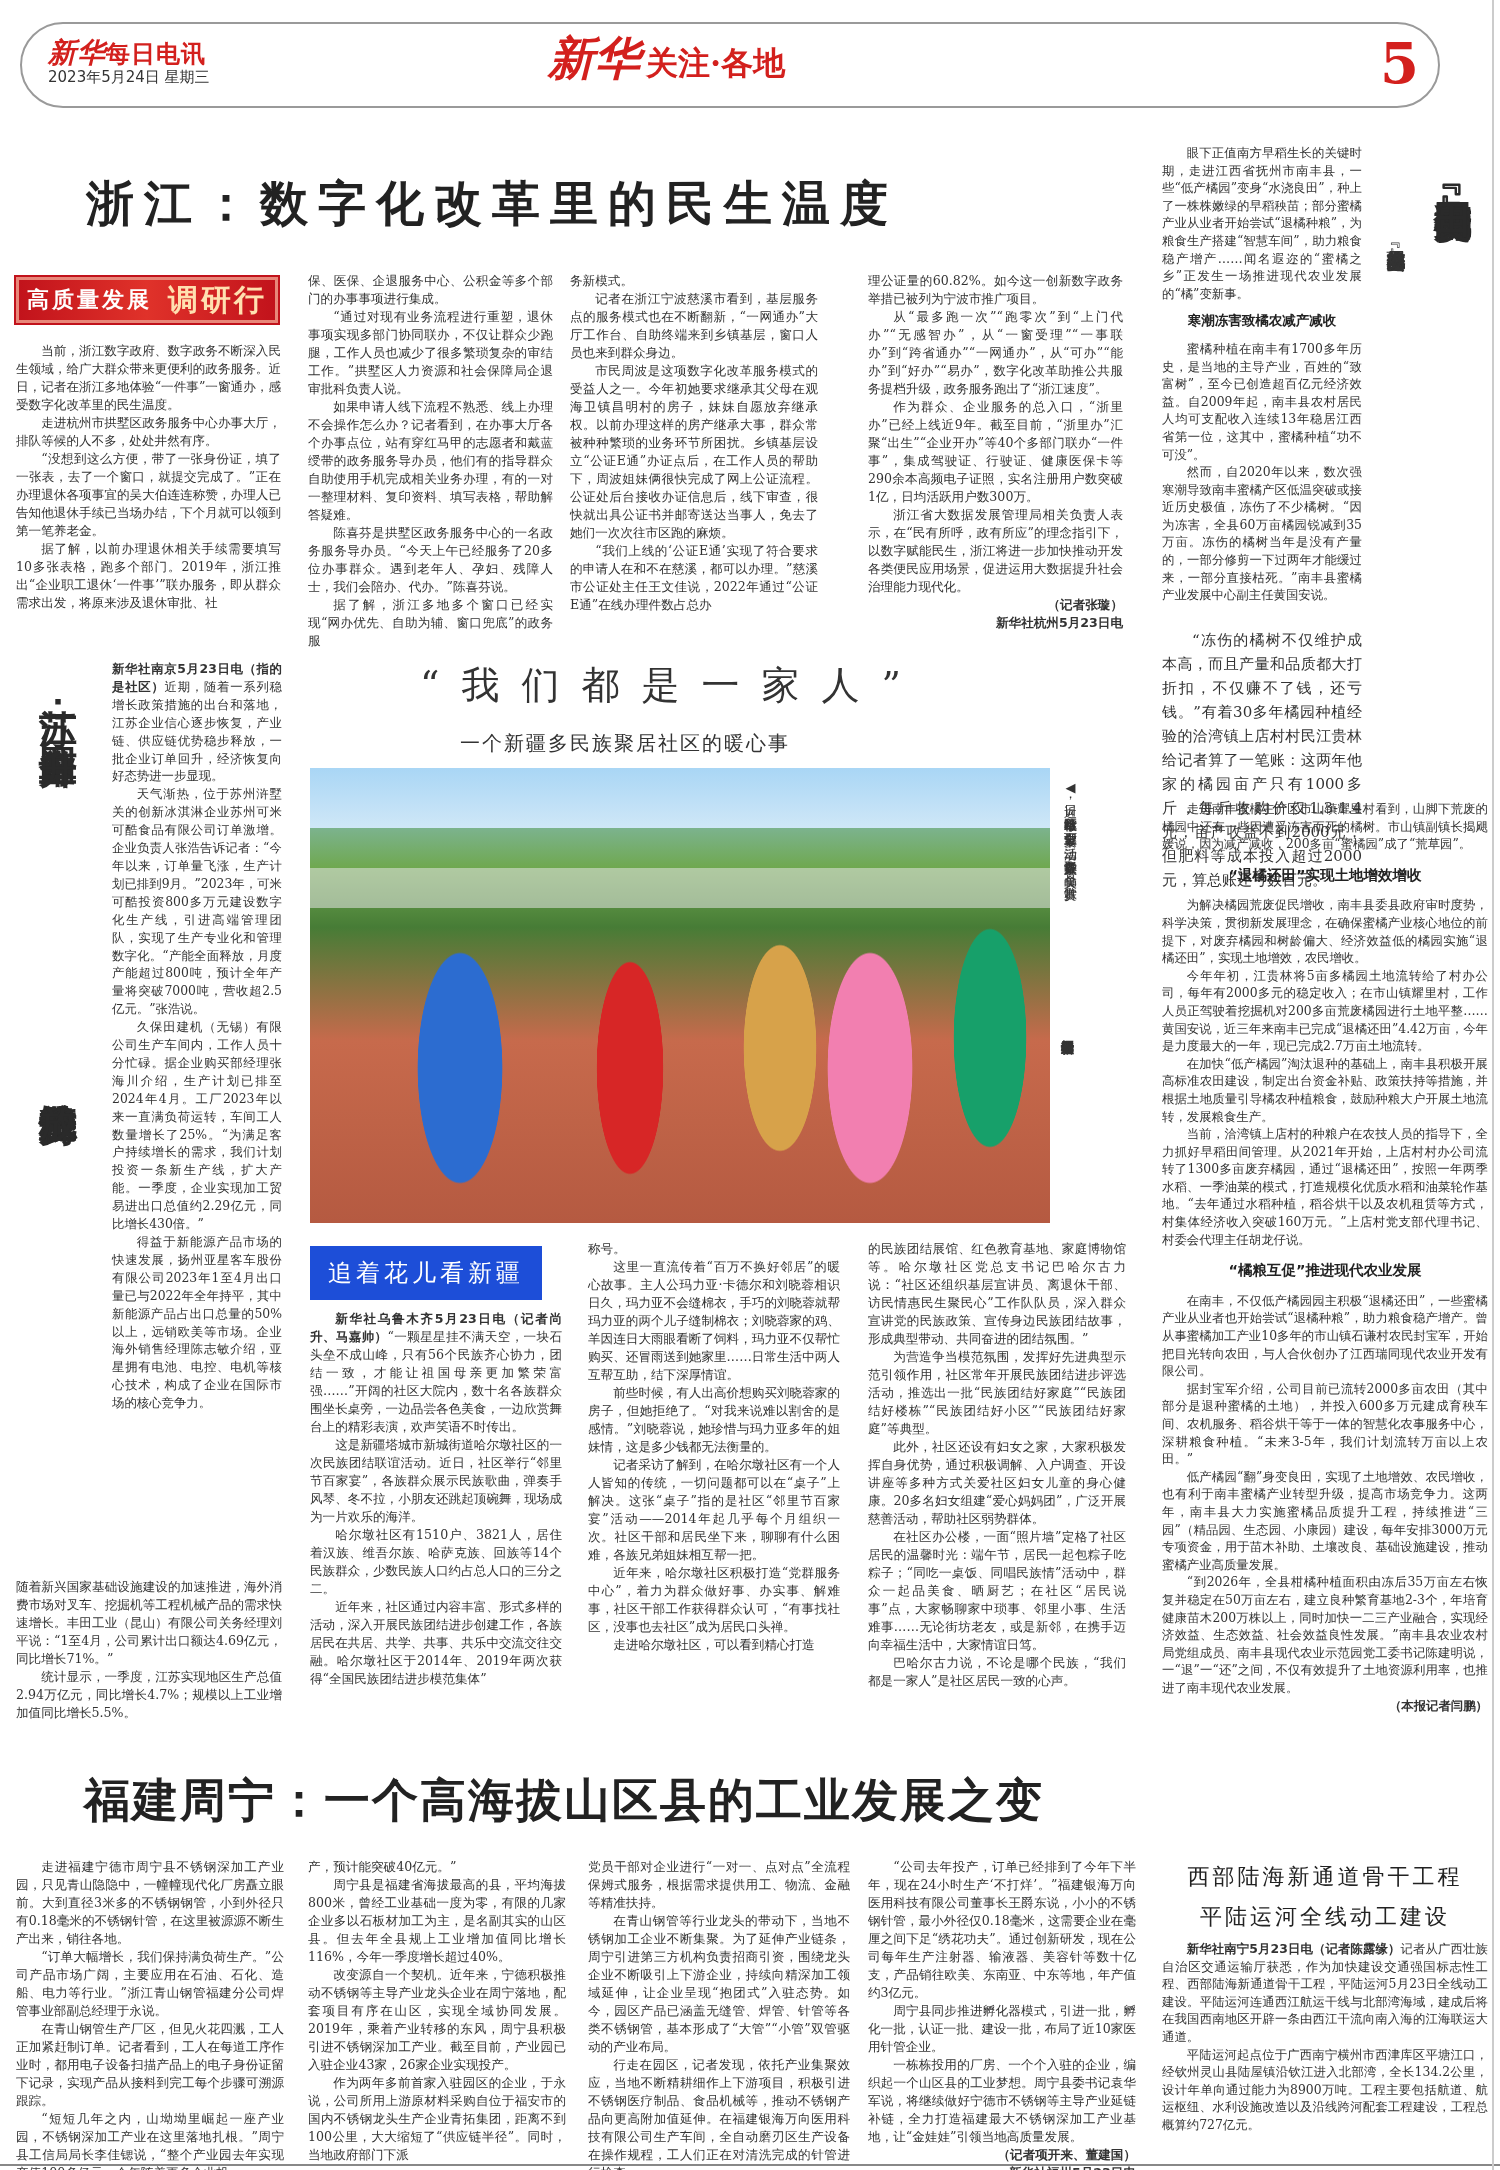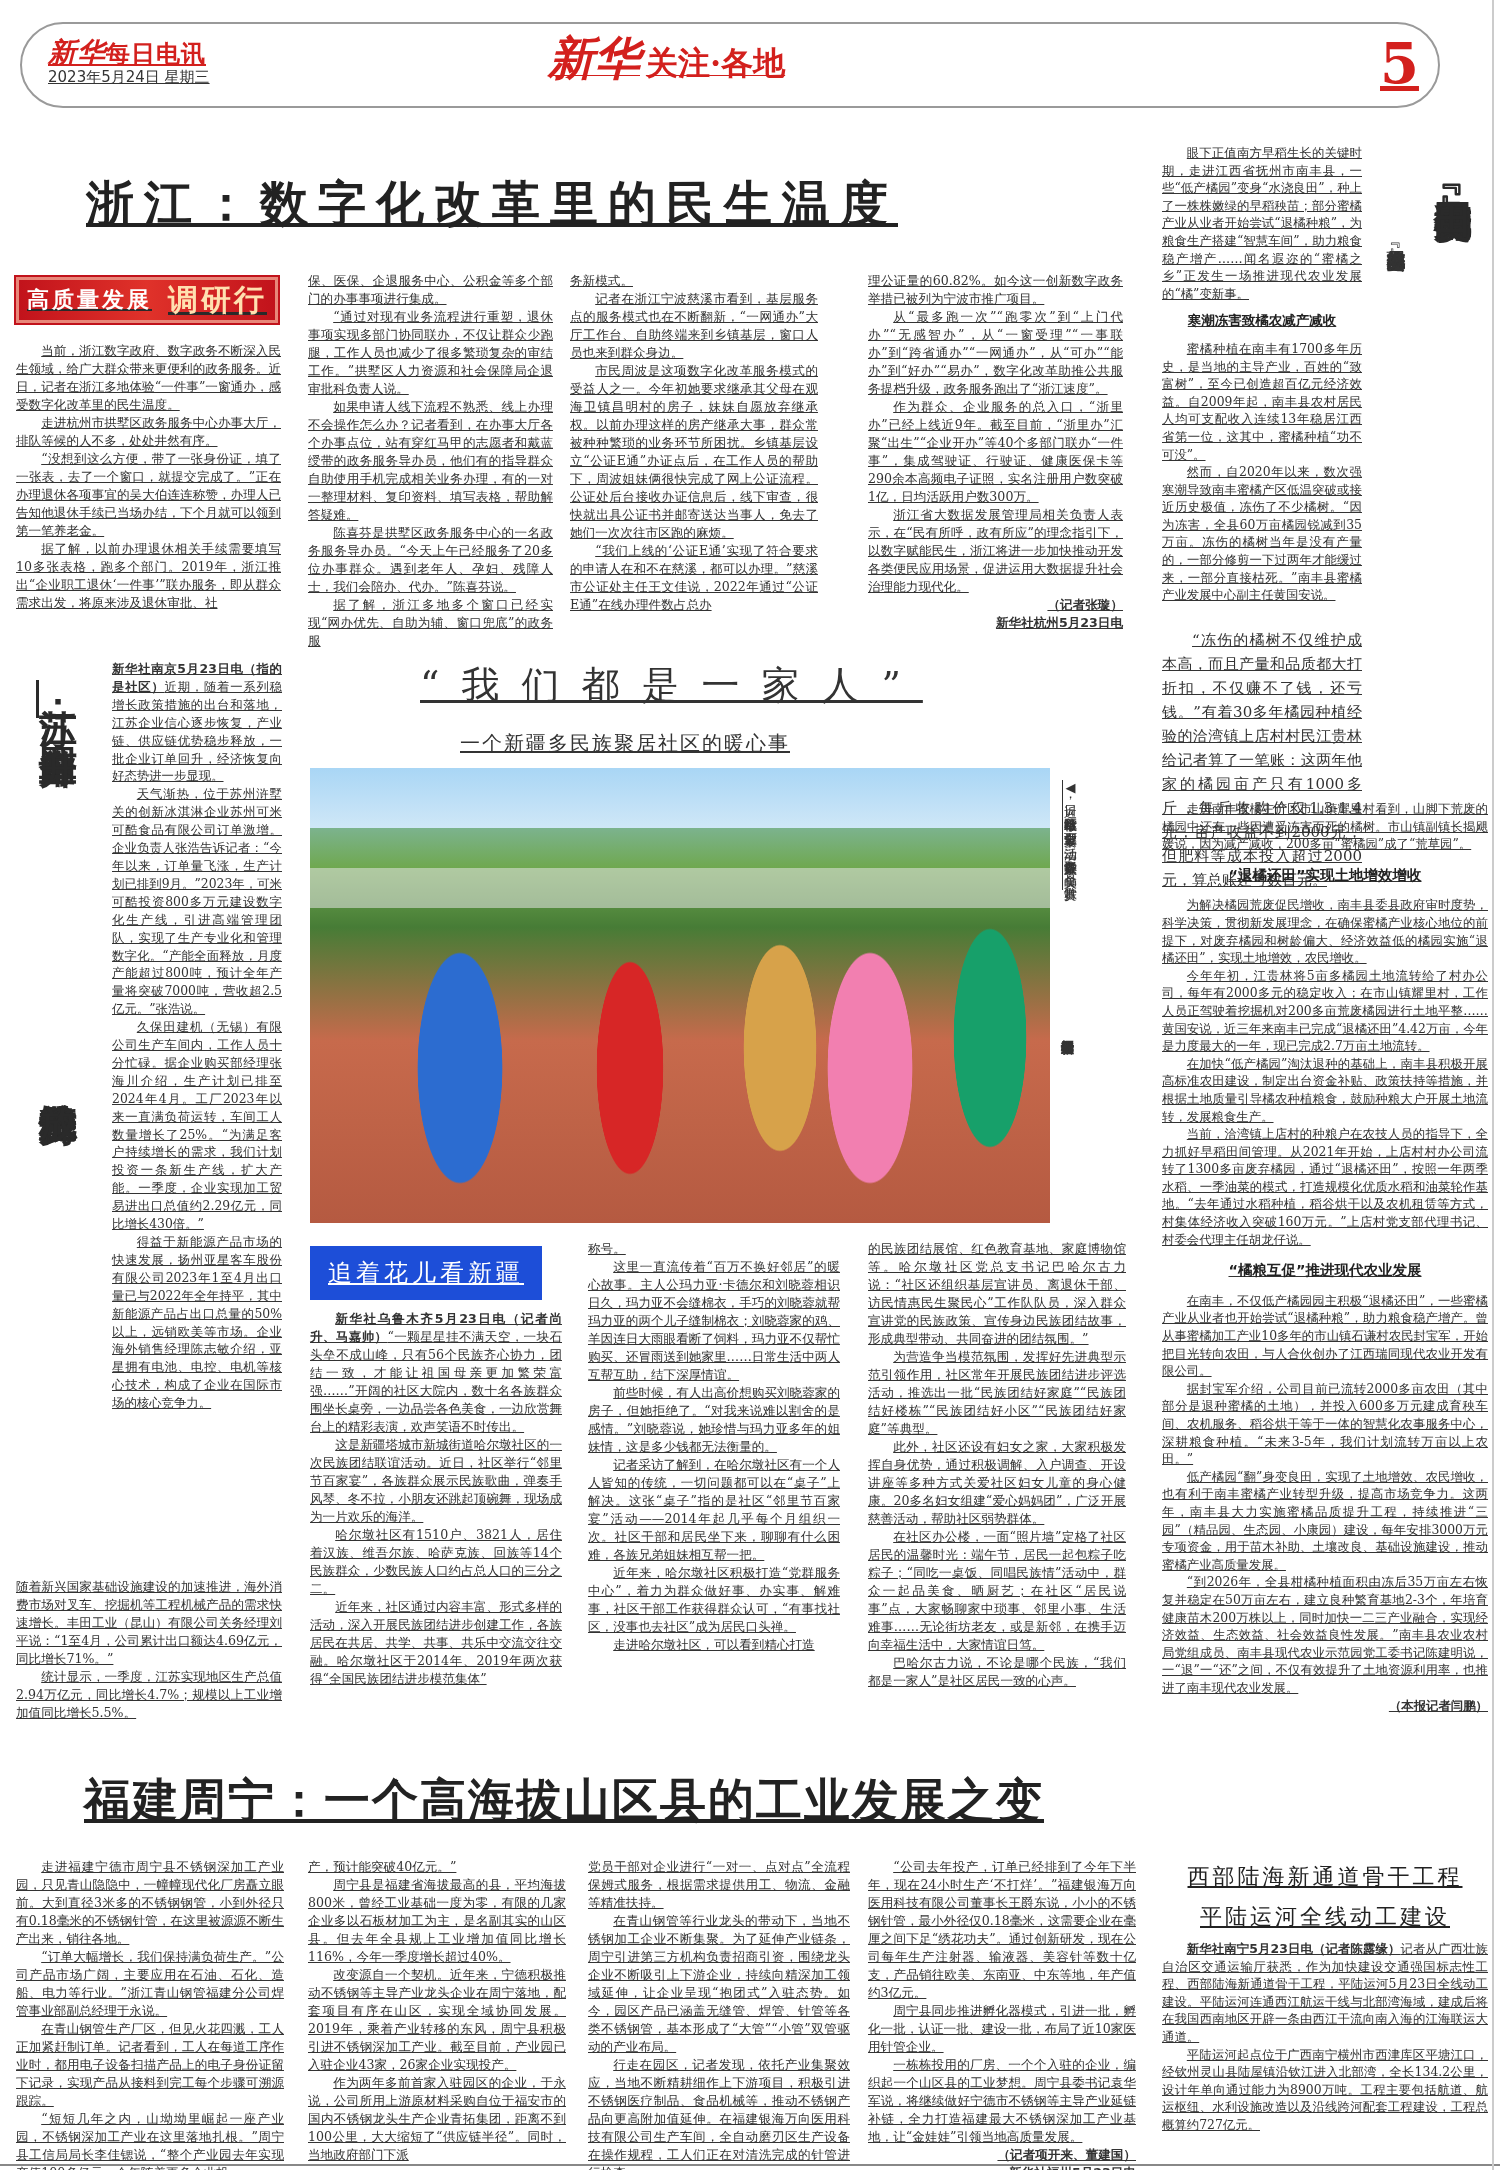--- a/index.html
+++ b/index.html
@@ -1,18 +1,18 @@
 <!DOCTYPE html>
 <html><head>
 <meta charset="utf-8">
 <style>
   * { box-sizing: border-box; margin: 0; padding: 0; }
   html, body { width: 1500px; height: 2170px; background: #fff; overflow: hidden; }
   body { position: relative; font-family: "DejaVu Serif", "Liberation Serif", serif; color: #2a2a2a; }
-  .abs { position: absolute; text-decoration: underline; }
+  .abs { position: absolute; }
   .txt { font-size: 12.6px; line-height: 18px; text-align: justify; color: #333; }
   .txt p { text-indent: 2em; }
   .txt p.ni { text-indent: 0; }
   .bold { font-weight: bold; font-family: "DejaVu Sans", sans-serif; }
   .sig { font-family: "DejaVu Sans", sans-serif; font-weight: bold; text-align: right; }
 
   
   .masthead { left: 20px; top: 22px; width: 1420px; height: 86px; border: 2px solid #9a9a9a; border-radius: 43px; }
   .mh-brand { left: 48px; top: 34px; color: #d3201d; font-size: 24px; font-weight: bold; font-family: "DejaVu Serif", serif; letter-spacing: 1px; }
   .mh-brand .big { font-style: italic; font-size: 28px; }

